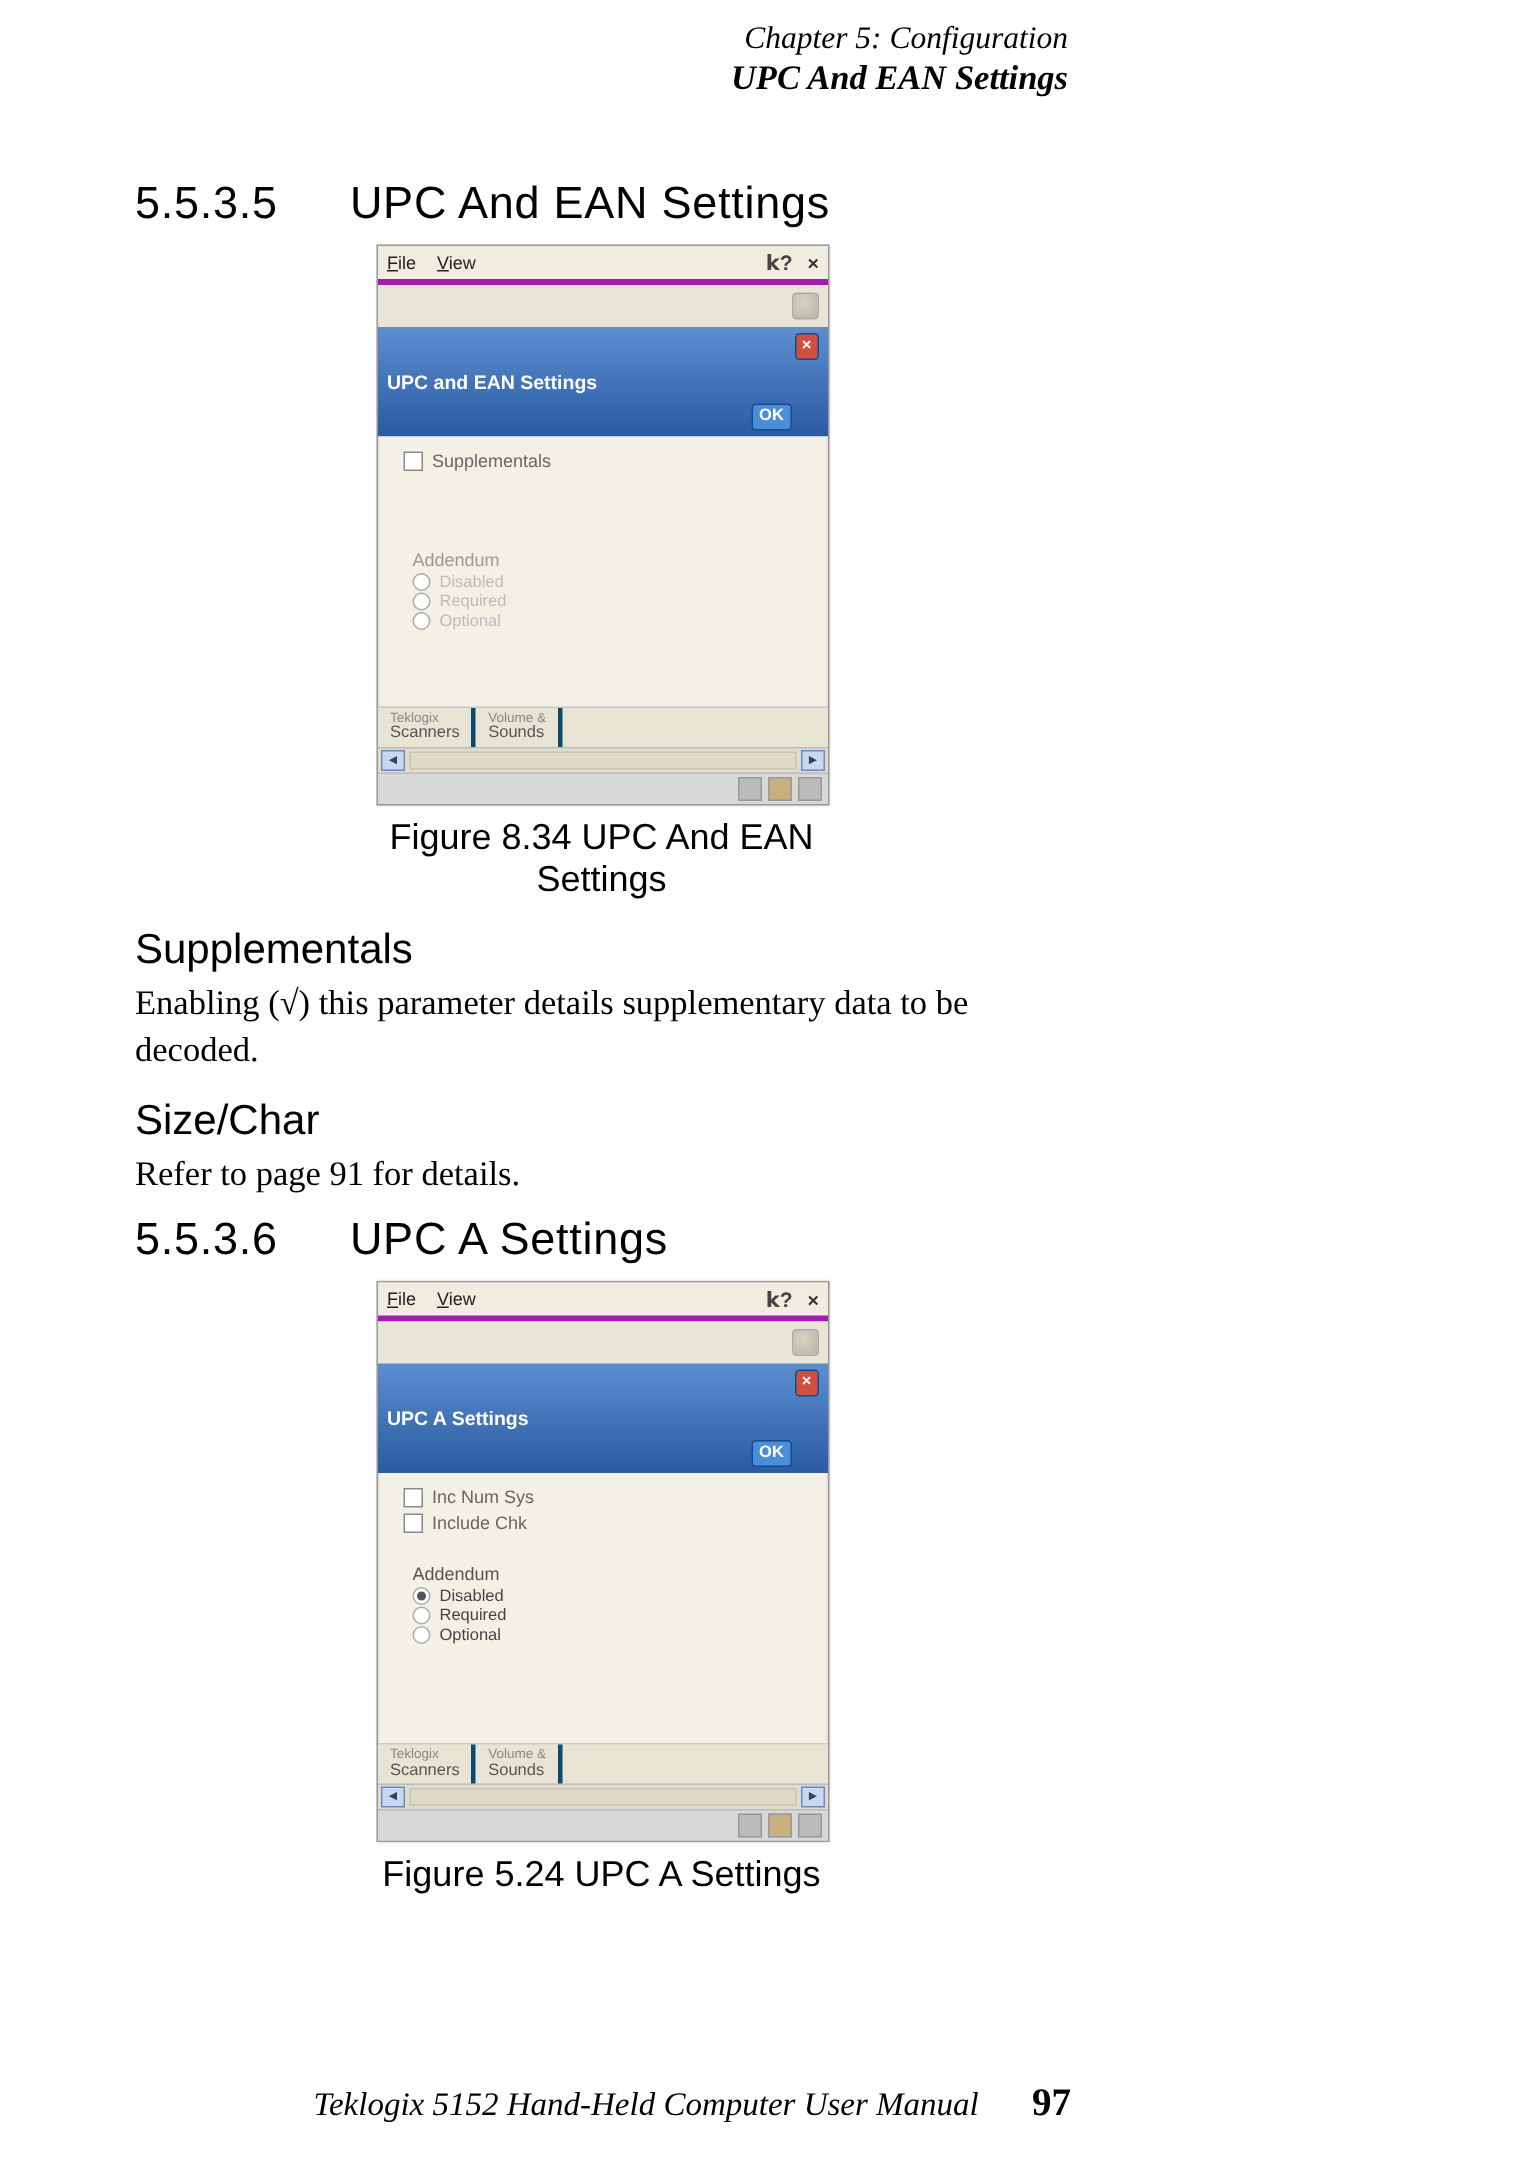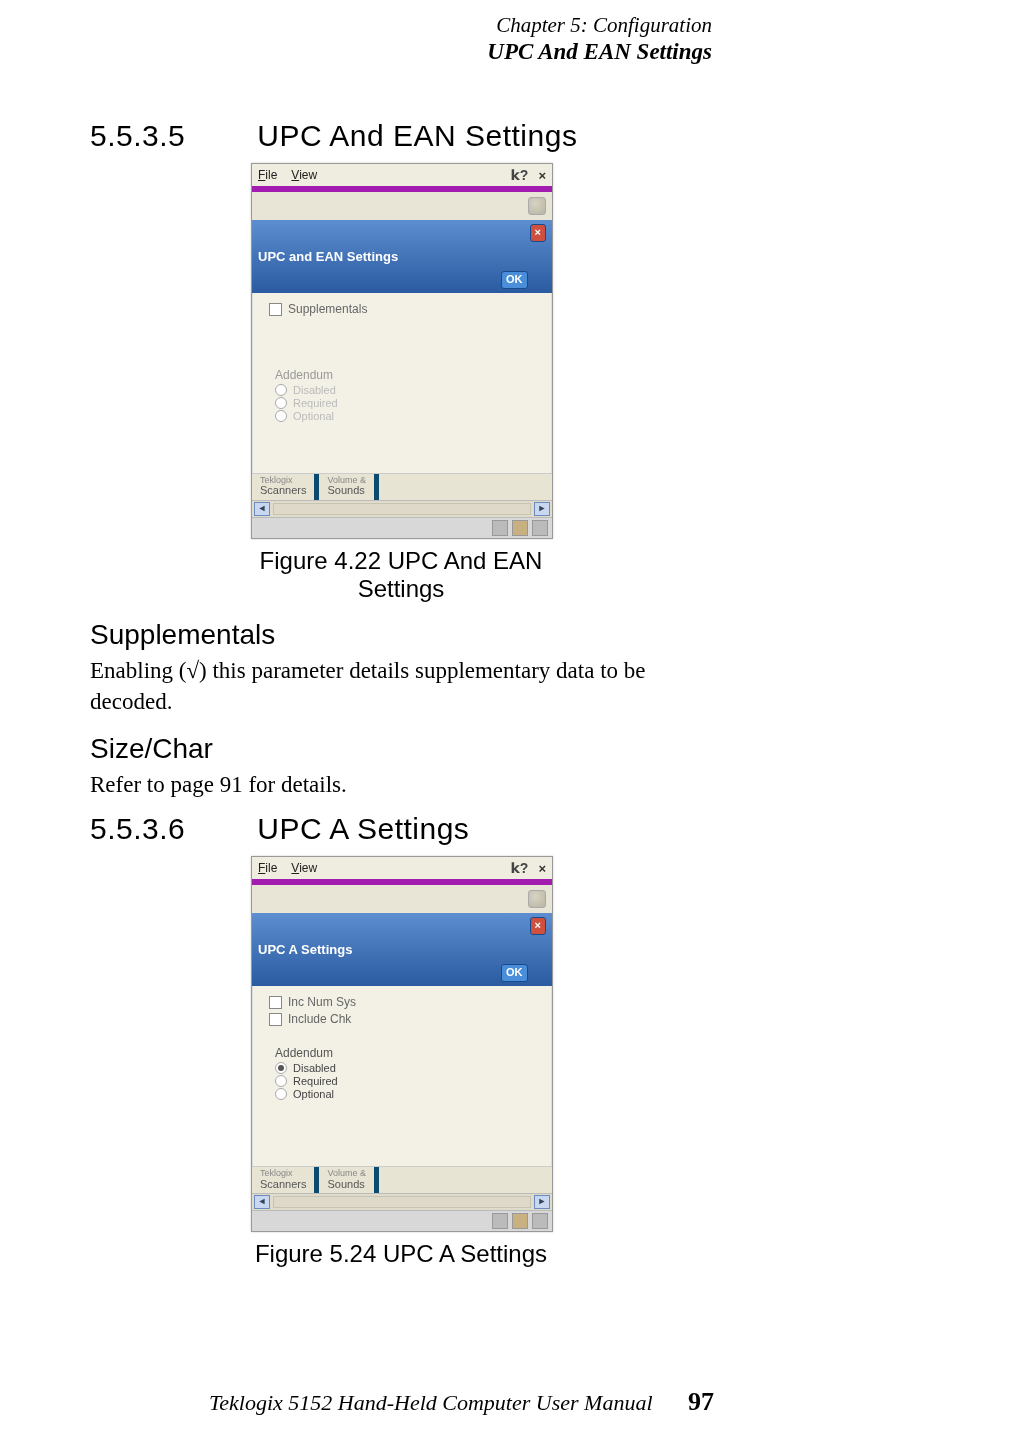--- a/index.html
+++ b/index.html
@@ -32,21 +32,21 @@
     font-weight: bold;
   }
   .heading-num {
     font-family: "Arial Narrow", Arial, Helvetica, sans-serif;
     font-stretch: condensed;
     font-weight: 400;
     font-size: 30px;
     letter-spacing: 0.5px;
     margin-top: 52px;
     display: flex;
-    gap: 72px;
+    gap: 48px;
     align-items: baseline;
   }
   .heading-num.second { margin-top: 12px; }
   .sub-heading {
     font-family: "Arial Narrow", Arial, Helvetica, sans-serif;
     font-stretch: condensed;
     font-weight: 400;
     font-size: 28px;
     margin-top: 16px;
     margin-bottom: 4px;
@@ -91,21 +91,21 @@
     font-size: 12px;
     color: #444;
     box-shadow: 0 0 2px rgba(0,0,0,.2);
   }
   .shot .menubar {
     background: #efece0;
     padding: 3px 6px;
     display: flex;
     justify-content: space-between;
     align-items: center;
-    border-bottom: 6px solid #a21caf;
+    border-bottom: 4px solid #a21caf;
   }
   .shot .menubar .left { display: flex; gap: 14px; }
   .shot .menubar .left span { color: #222; }
   .shot .menubar .left span u { text-decoration: underline; }
   .shot .menubar .right { display: flex; gap: 10px; align-items: center; }
   .help-q {
     font-weight: bold; font-size: 14px;
     display:flex; align-items:flex-start;
   }
   .closex { font-weight: bold; font-size: 13px; color:#333;}
@@ -176,21 +176,21 @@
   .radio .rlbl { color:#bbb; font-size:11px;}
   .radio.active .rlbl { color:#444; }
   .shot .tabs {
     background:#e8e4d4;
     border-top:1px solid #ccc;
     display:flex;
     font-size:11px;
   }
   .shot .tabs .tab {
     padding: 2px 8px 3px 8px;
-    border-right:5px solid #0c4a6e;
+    border-right:3px solid #0c4a6e;
     line-height:1.05;
     color:#555;
   }
   .shot .tabs .tab .tiny{ font-size:9px; color:#888; display:block;}
   .shot .hscroll {
     background:#e0dccc;
     display:flex; align-items:center; justify-content:space-between;
     height:16px;
     padding:0 2px;
     border-top:1px solid #bbb;
@@ -290,21 +290,21 @@
         <span class="harrow">◄</span>
         <span class="track"></span>
         <span class="harrow">►</span>
       </div>
       <div class="taskbar">
         <span class="trayicon"></span>
         <span class="trayicon b"></span>
         <span class="trayicon"></span>
       </div>
     </div>
-    <div class="fig-caption">Figure 4.22 UPC And EAN Settings</div>
+    <div class="fig-caption">Figure 8.34 UPC And EAN Settings</div>
   </div>
 
   <div class="sub-heading">Supplementals</div>
   <div class="body-text">Enabling (√) this parameter details supplementary data to be decoded.</div>
 
   <div class="sub-heading">Size/Char</div>
   <div class="body-text">Refer to page 91 for details.</div>
 
   <div class="heading-num second">
     <span>5.5.3.6</span>

